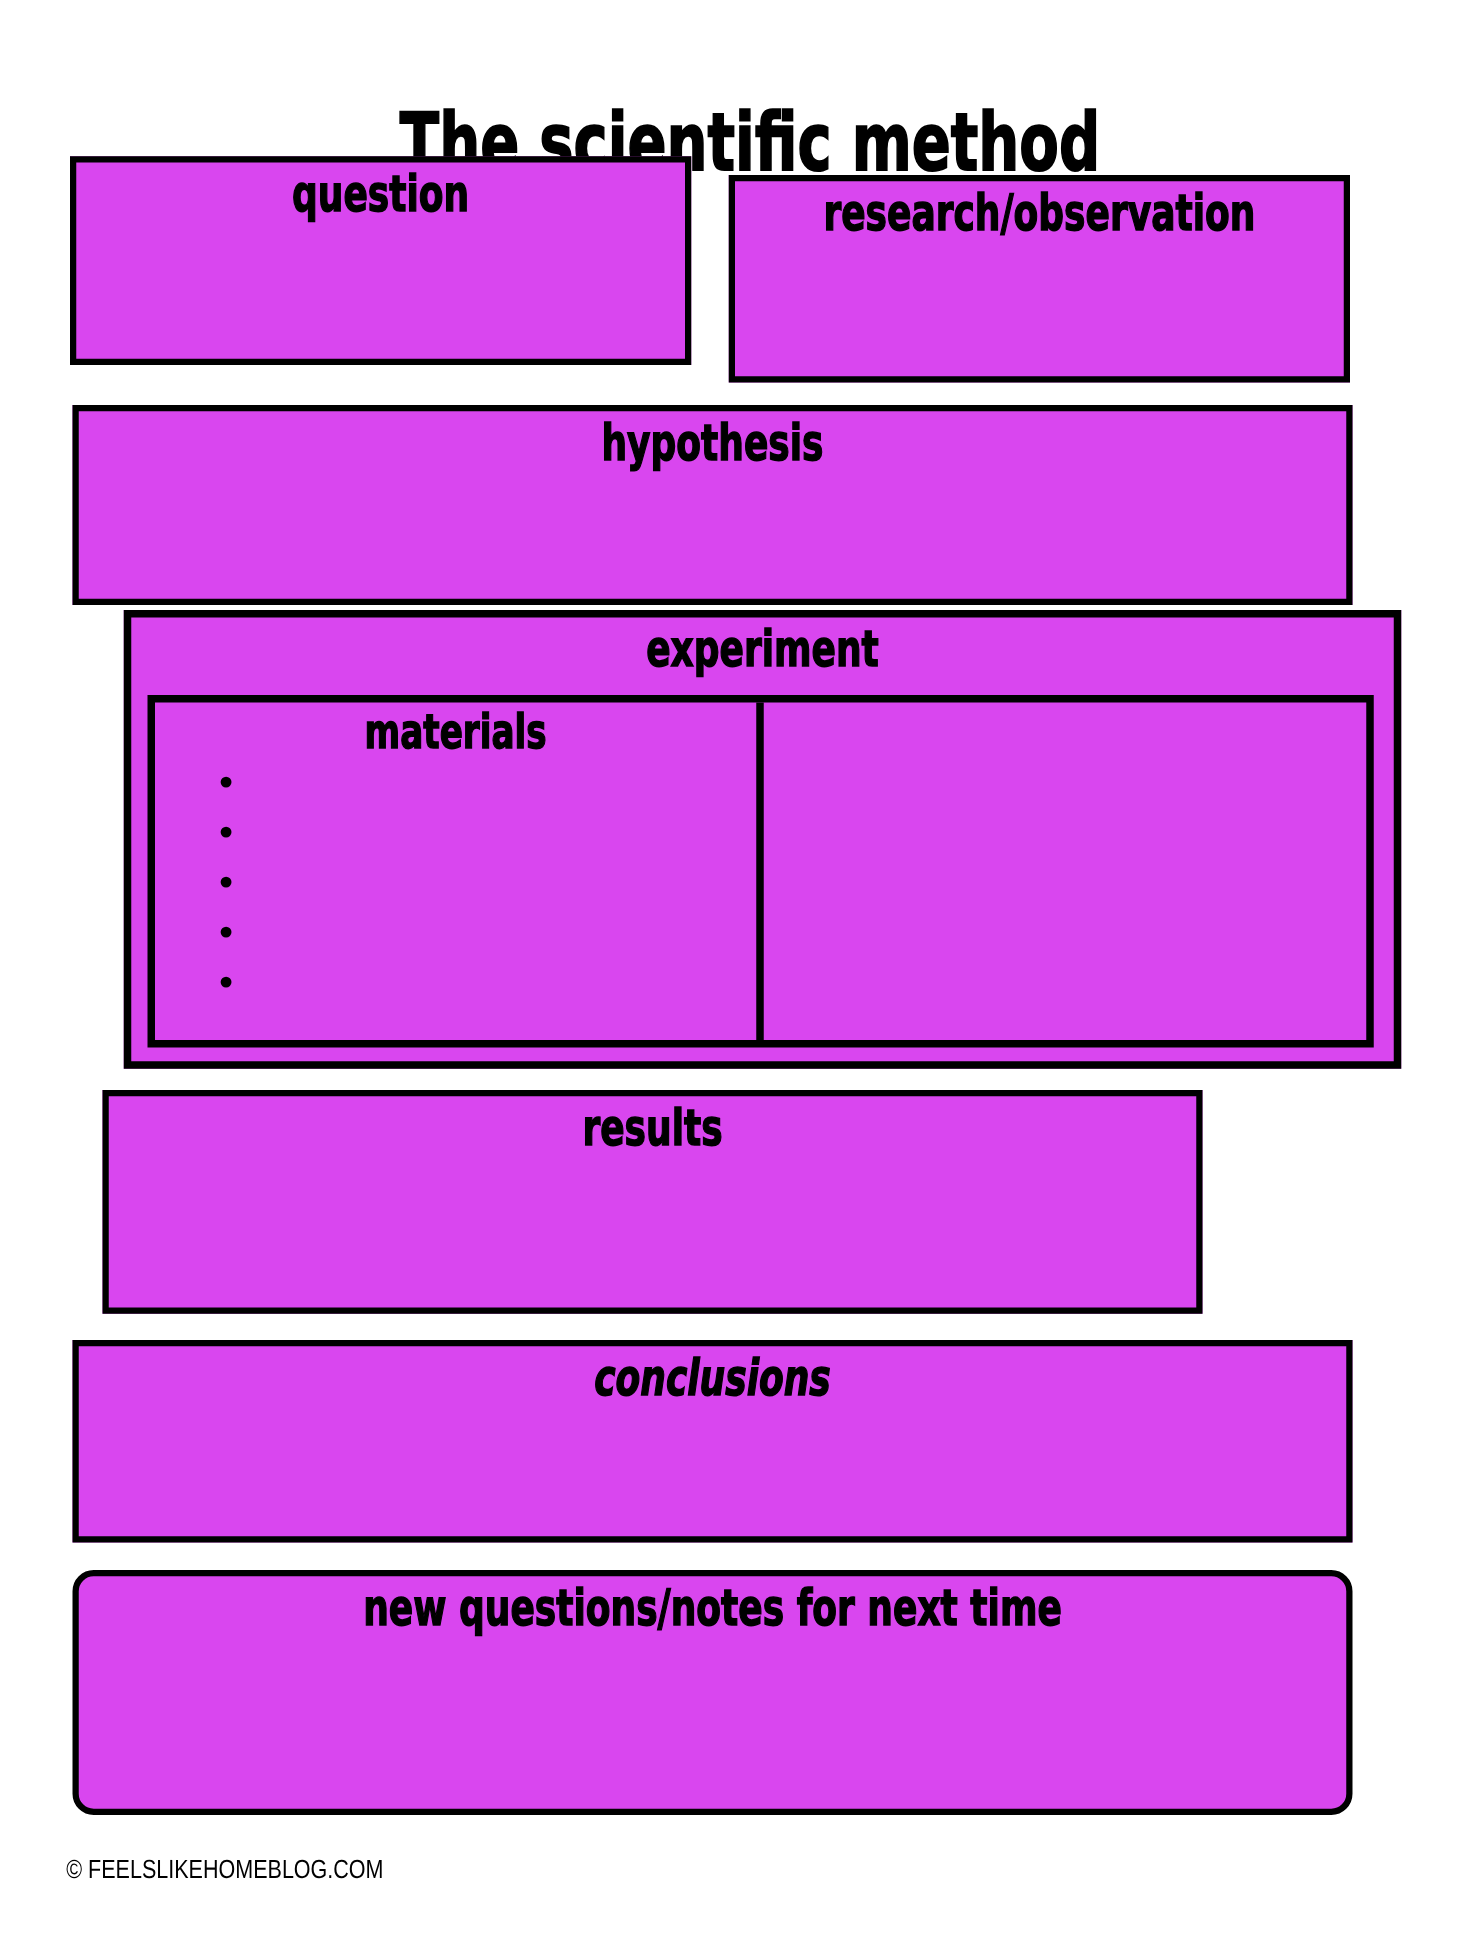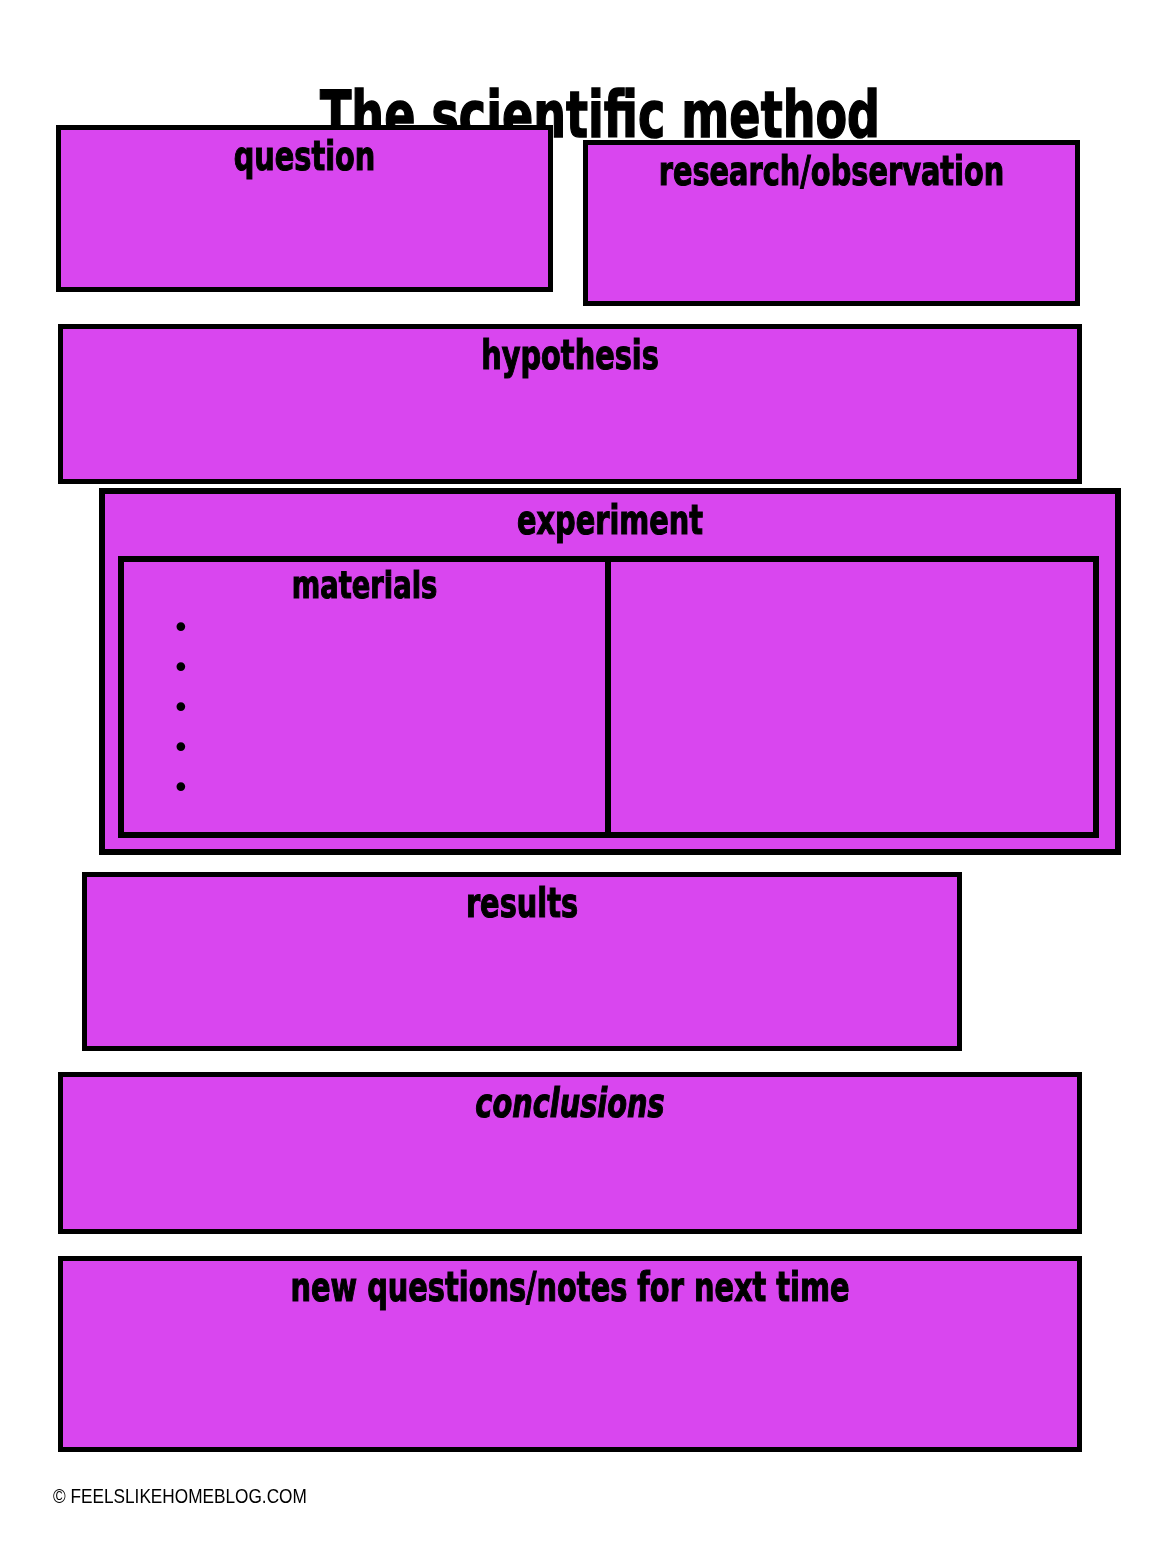--- a/index.html
+++ b/index.html
@@ -47,21 +47,21 @@
     white-space: nowrap;
   }
   .writing-area { width: 100%; }
 
   .box-question   { left: 56px;  top: 125px;  width: 497px;  height: 167px; }
   .box-research   { left: 583px; top: 140px;  width: 497px;  height: 166px; }
   .box-hypothesis { left: 58px;  top: 324px;  width: 1024px; height: 160px; }
   .box-experiment { left: 58px;  top: 488px;  width: 1022px; height: 367px; border-width: 6px; margin-left: 41px; }
   .box-results    { left: 58px;  top: 872px;  width: 880px; height: 179px; margin-left: 24px; }
   .box-conclusions{ left: 58px;  top: 1072px; width: 1024px; height: 162px; font-style: italic; }
-  .box-newq       { left: 58px;  top: 1256px; width: 1024px; height: 196px; }
+  .box-newq       { left: 58px;  top: 1256px; width: 1024px; height: 196px; border-radius: 17px; }
 
   .experiment-table {
     position: absolute;
     left: 13px;
     top: 62px;
     width: 981px;
     height: 282px;
     border: 6px solid #000;
     box-sizing: border-box;
     display: flex;

